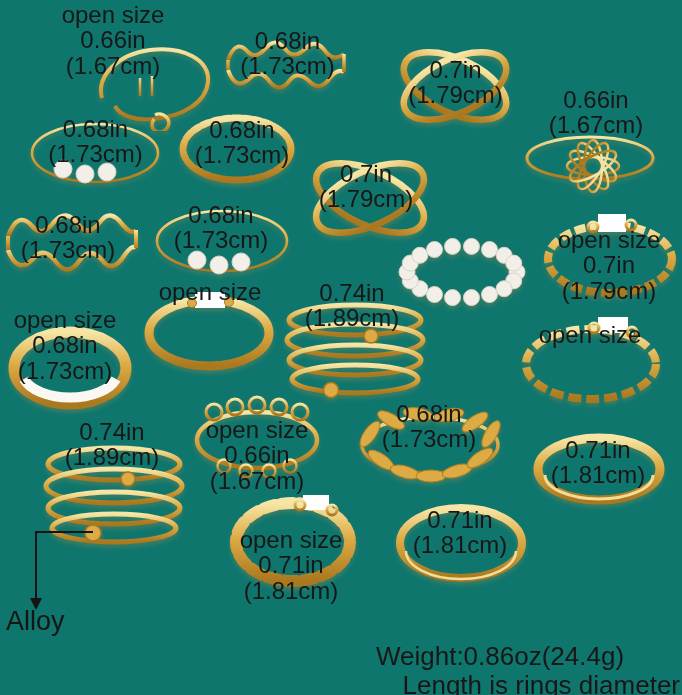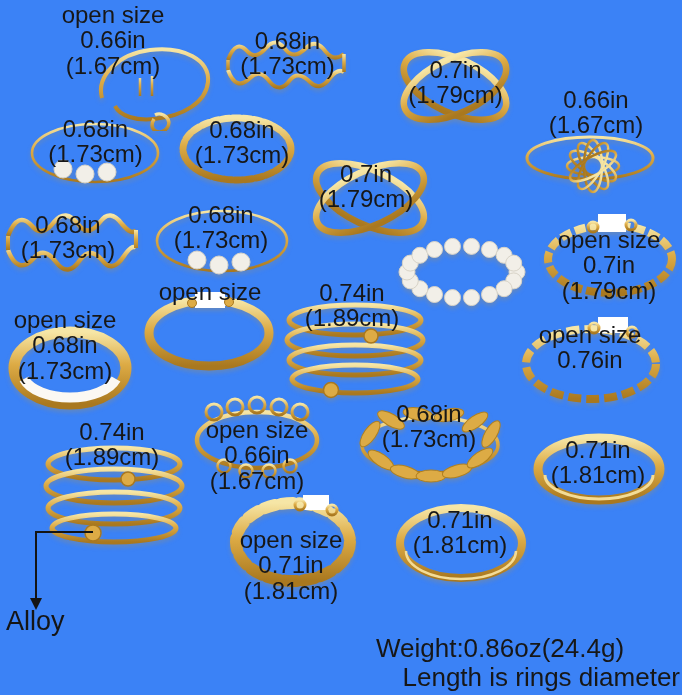--- a/index.html
+++ b/index.html
@@ -1,23 +1,23 @@
 <!DOCTYPE html>
 <html><head>
 <meta charset="utf-8">
 <style>
   html,body{margin:0;padding:0;background:#fff;}
-  .stage{position:relative;width:682px;height:695px;background:#3b82f6;overflow:hidden;
+  .stage{position:relative;width:682px;height:695px;background:#0f766e;overflow:hidden;
          font-family:"Liberation Sans",sans-serif;color:#151515;}
   .ring{position:absolute;}
   .ring svg{display:block;filter:drop-shadow(0 3px 2px rgba(185,148,70,0.28));}
   .lbl{position:absolute;text-align:center;font-size:24px;line-height:1.06;color:#171717;}
   .lbl span{display:block;white-space:nowrap;}
   .gold{stroke:url(#goldG);fill:none;}
-  .footer-weight,.footer-note{position:absolute;font-size:26px;color:#171717;text-align:center;white-space:nowrap;}
+  .footer-weight,.footer-note{position:absolute;font-size:26px;color:#171717;text-align:center;white-space:nowrap;margin-top:8px;}
   .alloy{position:absolute;font-size:27px;color:#151515;white-space:nowrap;}
   .arrow{position:absolute;}
 </style>
 </head>
 <body>
 
 <div class="stage">
 
   <svg width="0" height="0" style="position:absolute">
     <defs>
@@ -243,21 +243,20 @@
   <div class="ring" style="left:520px;top:317px;">
     <svg width="142" height="92" viewBox="0 0 142 92">
       <ellipse class="gold" stroke-width="8" stroke-dasharray="13 5" cx="71" cy="47" rx="65" ry="35"></ellipse>
       <rect x="78" y="0" width="30" height="16" fill="#ffffff"></rect>
       <circle class="gold" stroke-width="3" cx="74" cy="11" r="5"></circle>
       <circle class="gold" stroke-width="3" cx="112" cy="15" r="5"></circle>
     </svg>
   </div>
   <div class="lbl" style="left:517px;top:322px;width:146px;">
     <span>open size</span>
-    <span>0.76in</span>
   </div>
 
   <div class="ring" style="left:42px;top:434px;">
     <svg width="145" height="117" viewBox="0 0 145 117">
       <ellipse class="gold" stroke-width="5" cx="72" cy="30" rx="66" ry="16"></ellipse>
       <ellipse class="gold" stroke-width="5" cx="72" cy="52" rx="68" ry="17"></ellipse>
       <ellipse class="gold" stroke-width="5" cx="72" cy="74" rx="66" ry="16"></ellipse>
       <ellipse class="gold" stroke-width="5" cx="72" cy="94" rx="62" ry="14"></ellipse>
       <circle cx="86" cy="45" r="7" fill="#ddab45" stroke="#a9781f" stroke-width="1.5"></circle>
       <circle cx="51" cy="99" r="8" fill="#ddab45" stroke="#a9781f" stroke-width="1.5"></circle>

